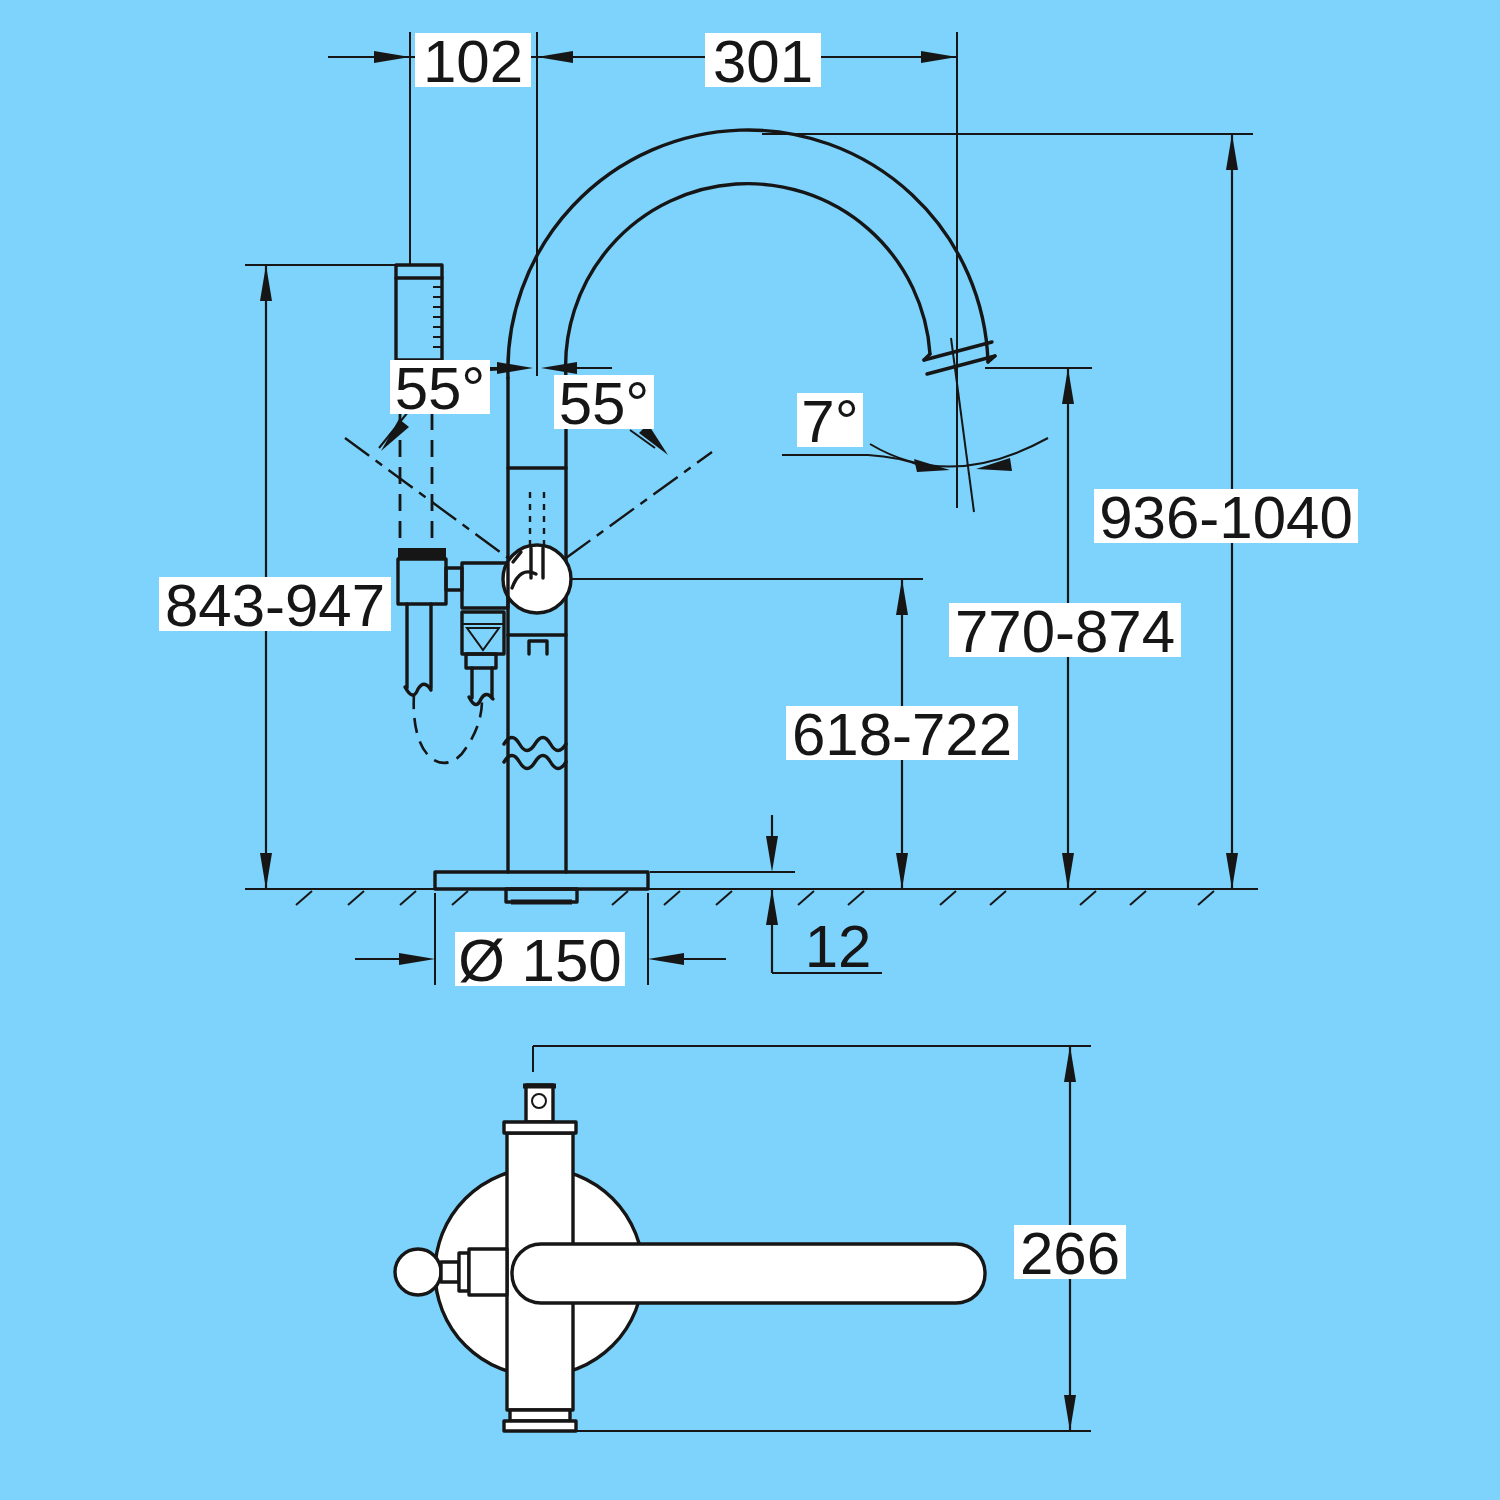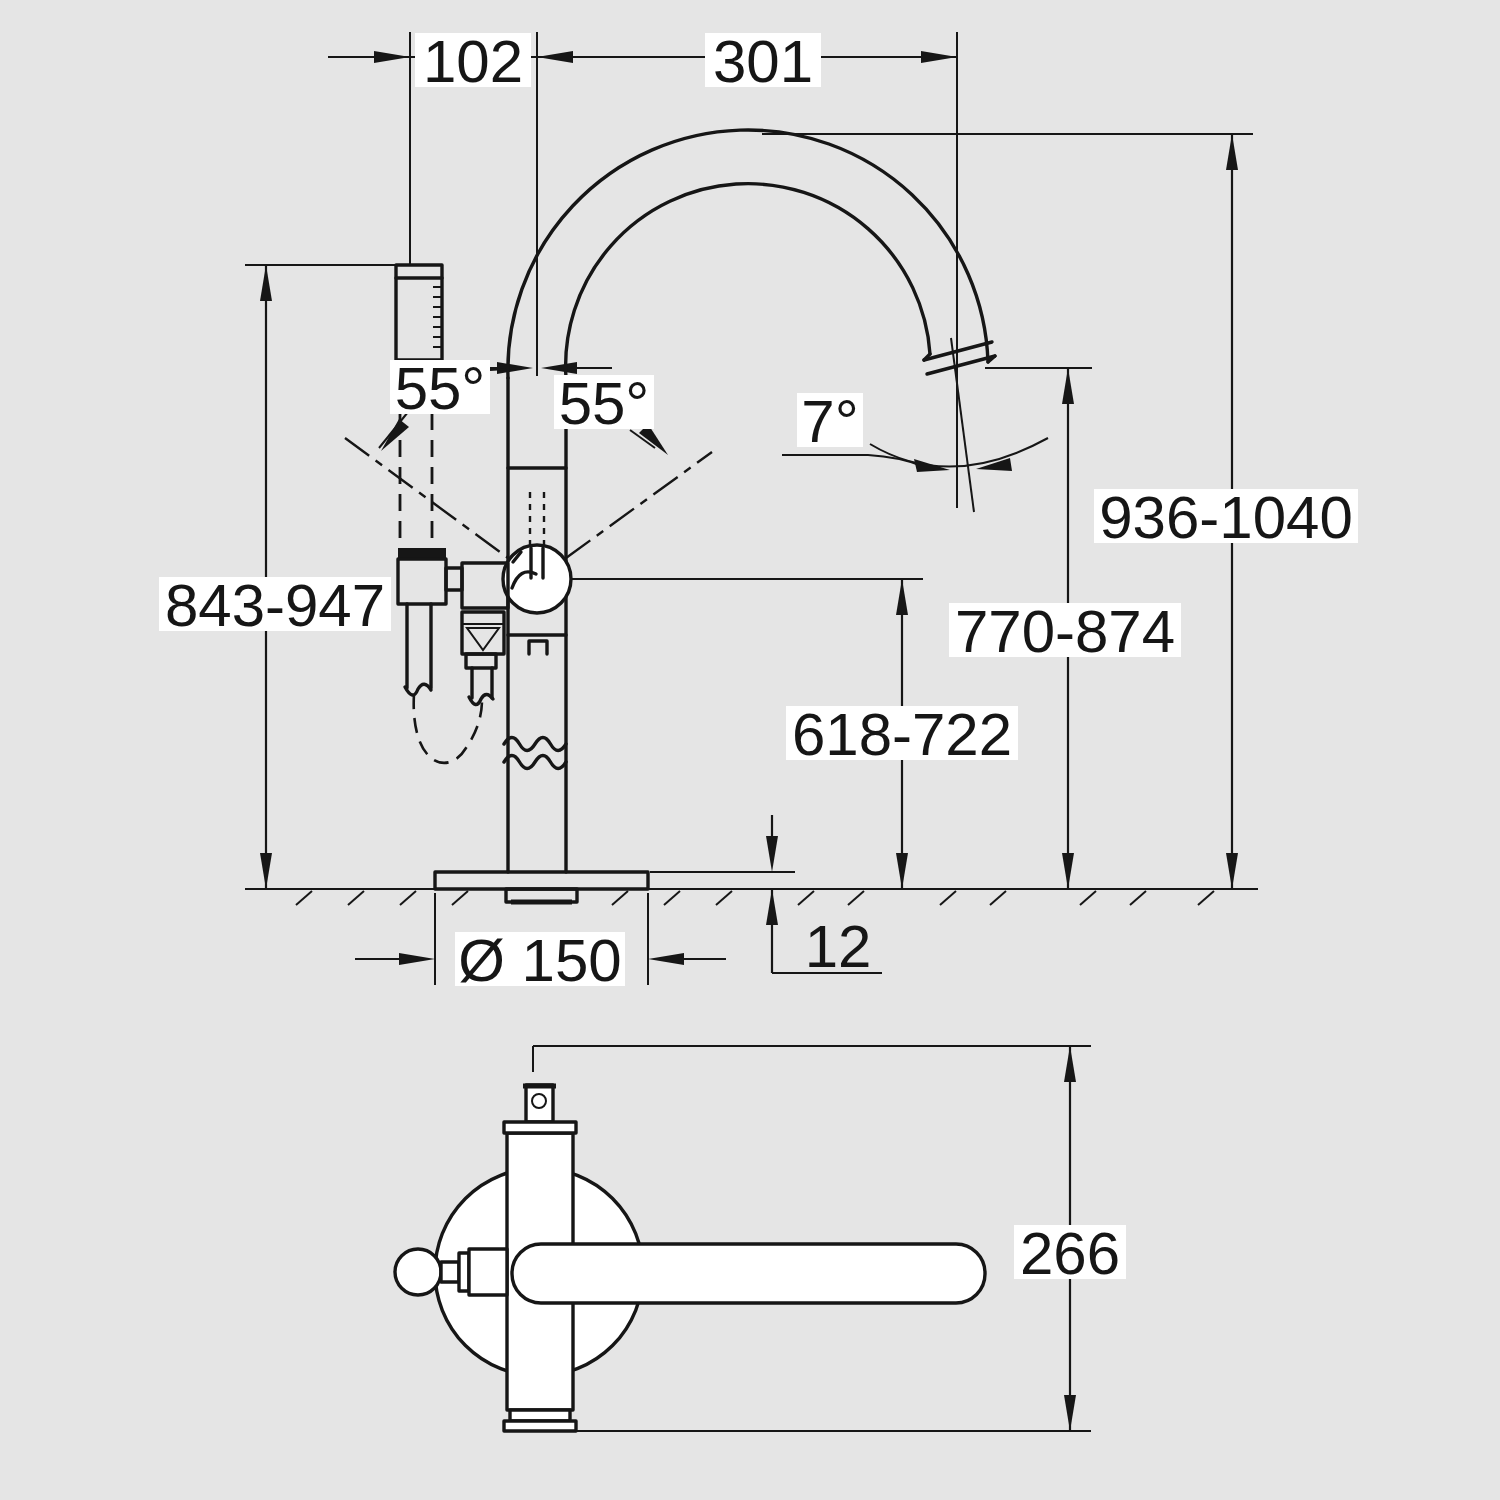--- a/index.html
+++ b/index.html
@@ -1,16 +1,16 @@
 <!DOCTYPE html>
 <html><head>
 <meta charset="utf-8">
 <style>
   html,body{margin:0;padding:0;background:#ffffff;}
-  #stage{position:relative;width:1500px;height:1500px;background:#e5e5e5;overflow:hidden;}
+  #stage{position:relative;width:1500px;height:1500px;background:#7dd3fc;overflow:hidden;}
   svg{position:absolute;left:0;top:0;}
   .dim{stroke:#161616;stroke-width:2.2;fill:none;}
   .thin{stroke:#161616;stroke-width:2;fill:none;}
   .fx{stroke:#161616;stroke-width:3.4;fill:none;stroke-linecap:round;stroke-linejoin:round;}
   .fxw{stroke:#161616;stroke-width:3.4;fill:#ffffff;stroke-linejoin:round;}
   .thick{stroke:#161616;stroke-width:5;fill:none;}
   .solidband{fill:#161616;stroke:none;}
   .ah{fill:#161616;stroke:none;}
   .dash{stroke:#161616;stroke-width:2.4;fill:none;stroke-dasharray:30 8 8 8;}
   .dash2{stroke:#161616;stroke-width:2.6;fill:none;stroke-dasharray:15 9;}

